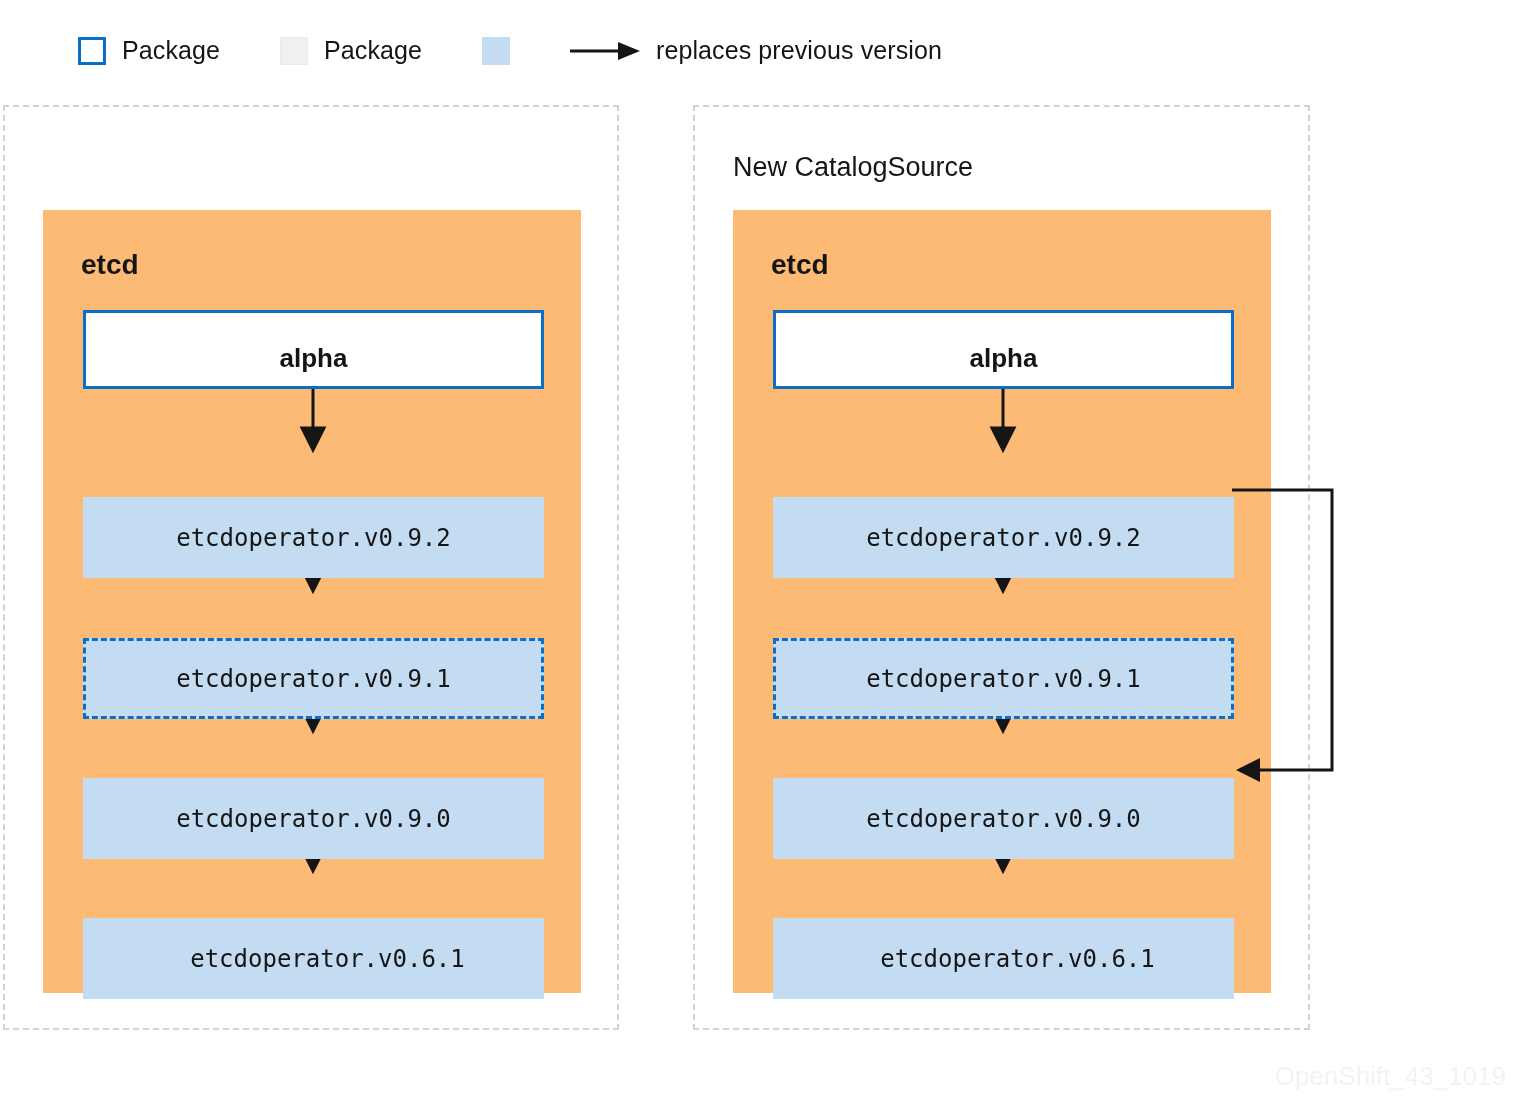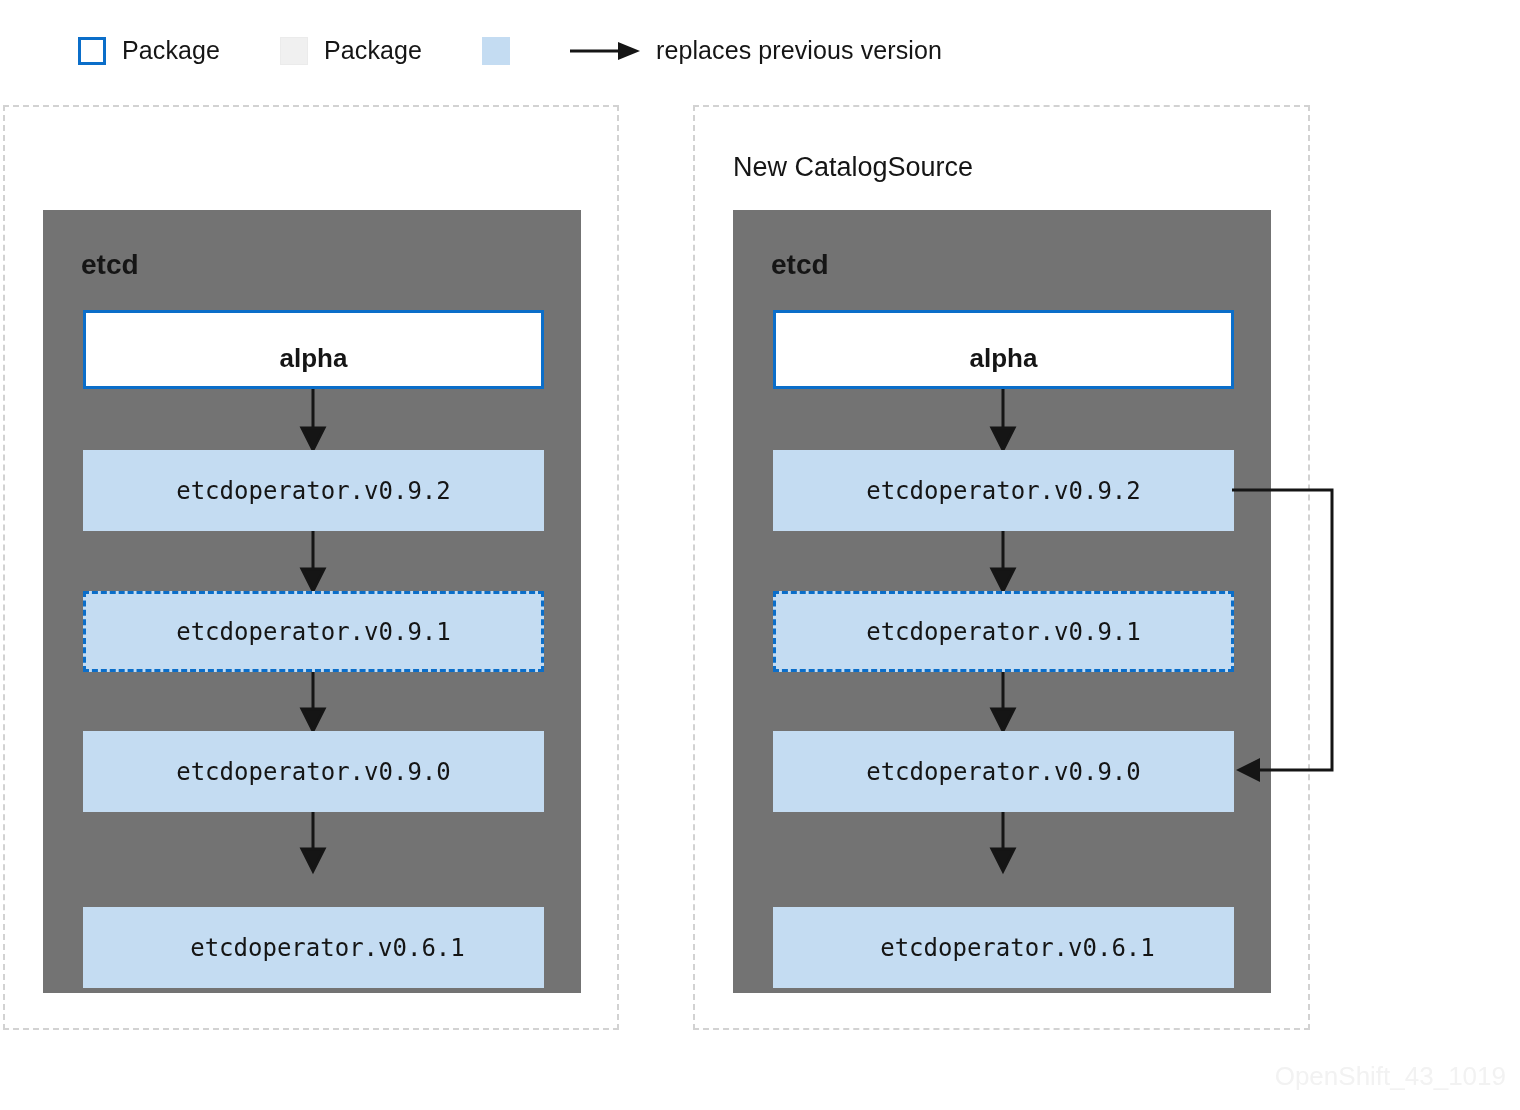--- a/index.html
+++ b/index.html
@@ -39,21 +39,21 @@
 
   .panel-title{
     position:absolute;top:45px;left:38px;
     font-size:27px;color:#151515;white-space:nowrap;
   }
 
   
   .package{
     position:absolute;left:38px;top:103px;
     width:538px;height:783px;
-    background:#737373;
+    background:#fdba74;
     box-sizing:border-box;
   }
   .package-title{
     position:absolute;left:38px;top:39px;
     font-size:28px;font-weight:bold;color:#151515;
   }
 
   
   .channel{
     position:absolute;left:40px;top:100px;
@@ -64,31 +64,31 @@
     display:flex;align-items:center;justify-content:center;
   }
   .channel-label{font-size:26px;font-weight:bold;color:#151515;margin-top:17px;}
 
   
   .csv{
     position:absolute;left:40px;
     width:461px;height:81px;
     background:#c4dcf2;
     box-sizing:border-box;
-    display:flex;align-items:center;justify-content:center;
+    display:flex;align-items:center;justify-content:center;margin-top:47px;
   }
   .csv.dashed{border:3px dashed #0b6ec9;}
   .csv-label{
     font-family:"DejaVu Sans Mono","Liberation Mono",monospace;
     font-size:24px;color:#151515;letter-spacing:0px;
   }
   .csv-0{top:240px;}
   .csv-1{top:381px;}
   .csv-2{top:521px;}
-  .csv-3{top:697px;padding-left:28px;}
+  .csv-3{top:661px;padding-left:28px;}
 
   
   .conn{position:absolute;left:0;top:0;width:540px;height:783px;pointer-events:none;}
 
   
   .bypass{position:absolute;left:0;top:0;width:1520px;height:1110px;pointer-events:none;}
 
   
   .watermark{
     position:absolute;right:14px;bottom:18px;

